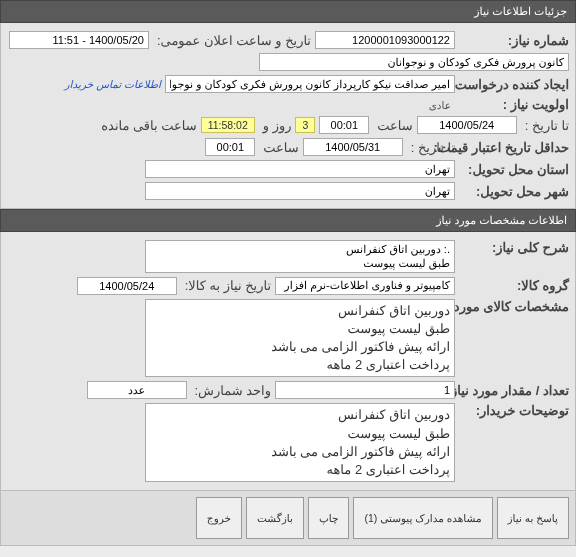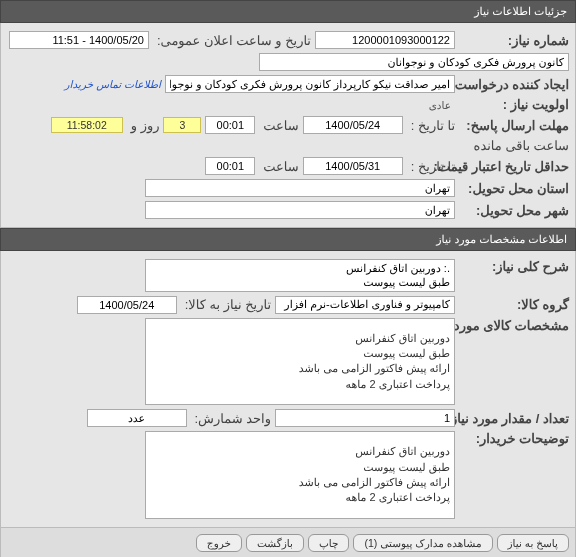--- a/index.html
+++ b/index.html
@@ -62,48 +62,48 @@
   .w50 { width: 50px; text-align: center; }
   .static-text {
     font-size: 10.5px;
     color: #555;
     padding: 0 4px;
     margin-left: 40px;
   }
   .yellow-box {
     background: #ffff99;
     border: 1px solid #ccc050;
-    padding: 1px 15px;
+    padding: 1px 6px;
     font-size: 10.5px;
     display: inline-block;
   }
   .btn-bar {
     display: flex;
     gap: 4px;
     padding: 6px;
     background: #ddd;
     border: 1px solid #bbb;
     border-top: none;
     justify-content: flex-start;
   }
   button {
     font-family: Tahoma, Arial, sans-serif;
     font-size: 10.5px;
-    padding: 2px 10px;
+    padding: 14px 10px;
     background: #efefef;
     border: 1px solid #999;
-    border-radius: 6px;
+    border-radius: 0;
     cursor: pointer;
     color: #333;
   }
   .multiline-box {
     background: #fff;
     border: 1px solid #aaa;
-    font-size: 11px;
-    padding: 12px 4px;
+    font-size: 13px;
+    padding: 2px 4px;
     line-height: 1.4;
     white-space: pre-line;
     width: 310px;
   }
   .link-btn {
     color: #2255cc;
     cursor: pointer;
     font-size: 10.5px;
     font-style: italic;
   }
@@ -132,21 +132,20 @@
     <input type="text" style="width: 290px;" readonly="" value="امیر صداقت نیکو کارپرداز کانون پرورش فکری کودکان و نوجوانان">
     <span class="link-btn">اطلاعات تماس خریدار</span>
   </div>
 
   <div class="row">
     <span class="label label-col">اولویت نیاز :</span>
     <span class="static-text">عادی</span>
   </div>
 
   <div class="row">
-    <span class="label label-col">مهلت ارسال پاسخ:</span>
     <span class="label">تا تاریخ :</span>
     <input type="text" class="w100" readonly="" value="1400/05/24" style="">
     <span class="label">ساعت</span>
     <input type="text" class="w50" readonly="" value="00:01" style="">
     <span class="yellow-box">3</span>
     <span class="label">روز و</span>
     <span class="yellow-box">11:58:02</span>
     <span class="label">ساعت باقی مانده</span>
   </div>
 

